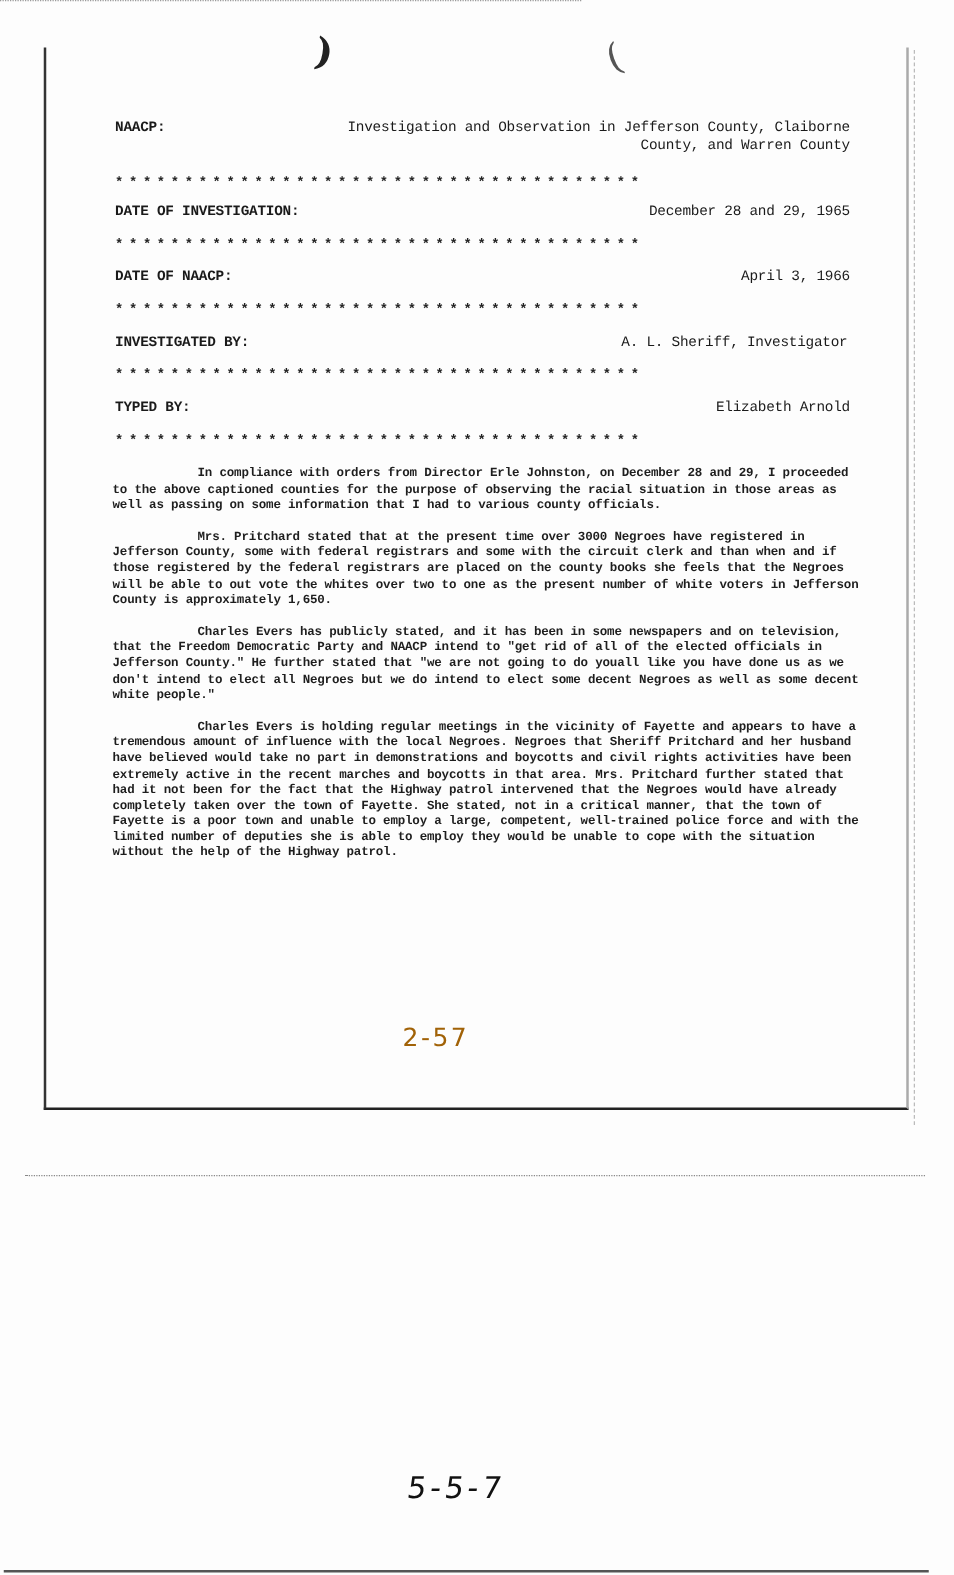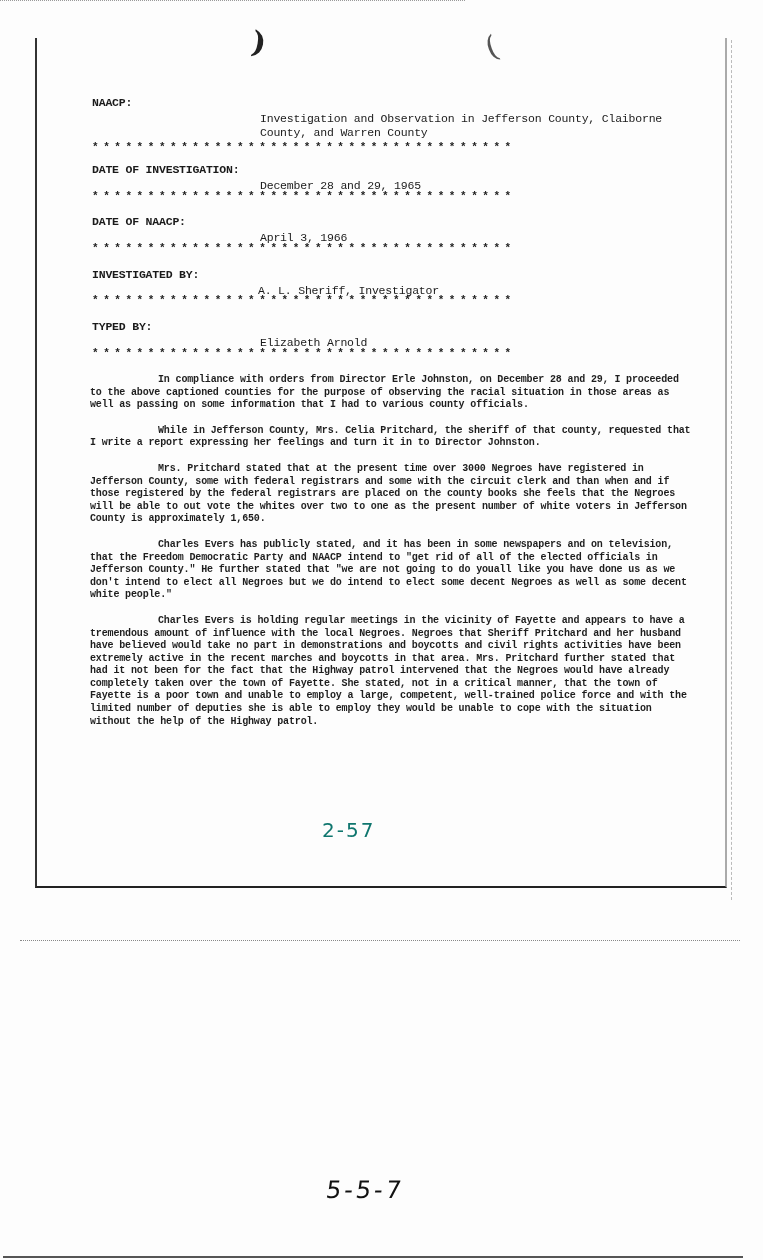--- a/index.html
+++ b/index.html
@@ -74,25 +74,26 @@
       white-space: nowrap;
     }
     .field .label {
       position: absolute;
       left: 0;
       top: 0;
     }
     .field .value {
       position: absolute;
       left: 168px;
-      top: 16px;
+      top: 0;
       font-weight: normal;
       line-height: 14px;
       white-space: pre-line;
       width: 420px;
+      text-align: right;
     }
     .stars {
       position: absolute;
       left: 92px;
       width: 600px;
       font-size: 11px;
       font-weight: bold;
       letter-spacing: 4.55px;
       white-space: nowrap;
       overflow: hidden;
@@ -121,21 +122,21 @@
       left: 326px;
       top: 1176px;
       font-size: 24px;
       letter-spacing: 3px;
       transform: skewX(-8deg);
     }
     .faint-num {
       left: 322px;
       top: 818px;
       font-size: 20px;
-      color: #0f766e;
+      color: #a16207;
       letter-spacing: 2px;
     }
   </style>
 </head>
 <body>
 
 <div class="top-dots"></div>
 <div class="frame"></div>
 <div class="frame-inner-right"></div>
 <div class="lower-rule"></div>
@@ -170,20 +171,19 @@
 <div class="stars" style="top:294px;">**************************************</div>
 
 <div class="field" style="top:320px;">
   <span class="label">TYPED BY:</span>
   <span class="value">Elizabeth Arnold</span>
 </div>
 <div class="stars" style="top:347px;">**************************************</div>
 
 <div class="body-text" style="top:374px;">
   <p>In compliance with orders from Director Erle Johnston, on December 28 and 29, I proceeded to the above captioned counties for the purpose of observing the racial situation in those areas as well as passing on some information that I had to various county officials.</p>
-  <p>While in Jefferson County, Mrs. Celia Pritchard, the sheriff of that county, requested that I write a report expressing her feelings and turn it in to Director Johnston.</p>
   <p>Mrs. Pritchard stated that at the present time over 3000 Negroes have registered in Jefferson County, some with federal registrars and some with the circuit clerk and than when and if those registered by the federal registrars are placed on the county books she feels that the Negroes will be able to out vote the whites over two to one as the present number of white voters in Jefferson County is approximately 1,650.</p>
   <p>Charles Evers has publicly stated, and it has been in some newspapers and on television, that the Freedom Democratic Party and NAACP intend to "get rid of all of the elected officials in Jefferson County." He further stated that "we are not going to do youall like you have done us as we don't intend to elect all Negroes but we do intend to elect some decent Negroes as well as some decent white people."</p>
   <p>Charles Evers is holding regular meetings in the vicinity of Fayette and appears to have a tremendous amount of influence with the local Negroes. Negroes that Sheriff Pritchard and her husband have believed would take no part in demonstrations and boycotts and civil rights activities have been extremely active in the recent marches and boycotts in that area. Mrs. Pritchard further stated that had it not been for the fact that the Highway patrol intervened that the Negroes would have already completely taken over the town of Fayette. She stated, not in a critical manner, that the town of Fayette is a poor town and unable to employ a large, competent, well-trained police force and with the limited number of deputies she is able to employ they would be unable to cope with the situation without the help of the Highway patrol.</p>
 </div>
 
 <div class="handwritten faint-num">2-57</div>
 <div class="handwritten page-num">5-5-7</div>
 
 </body></html>

